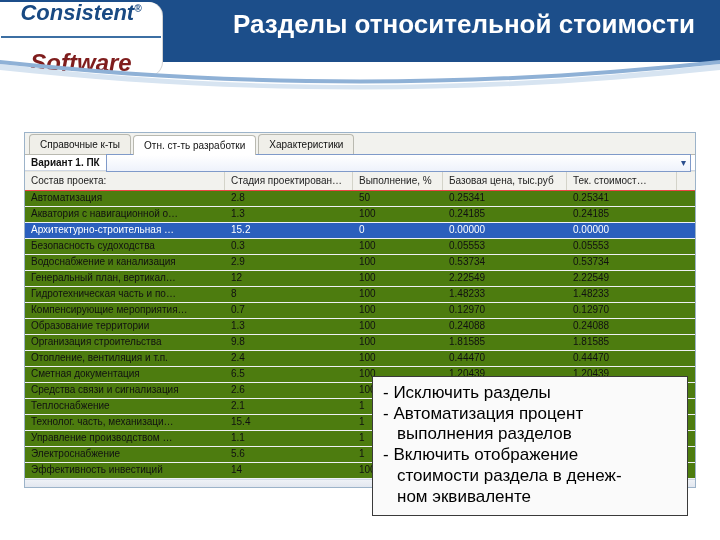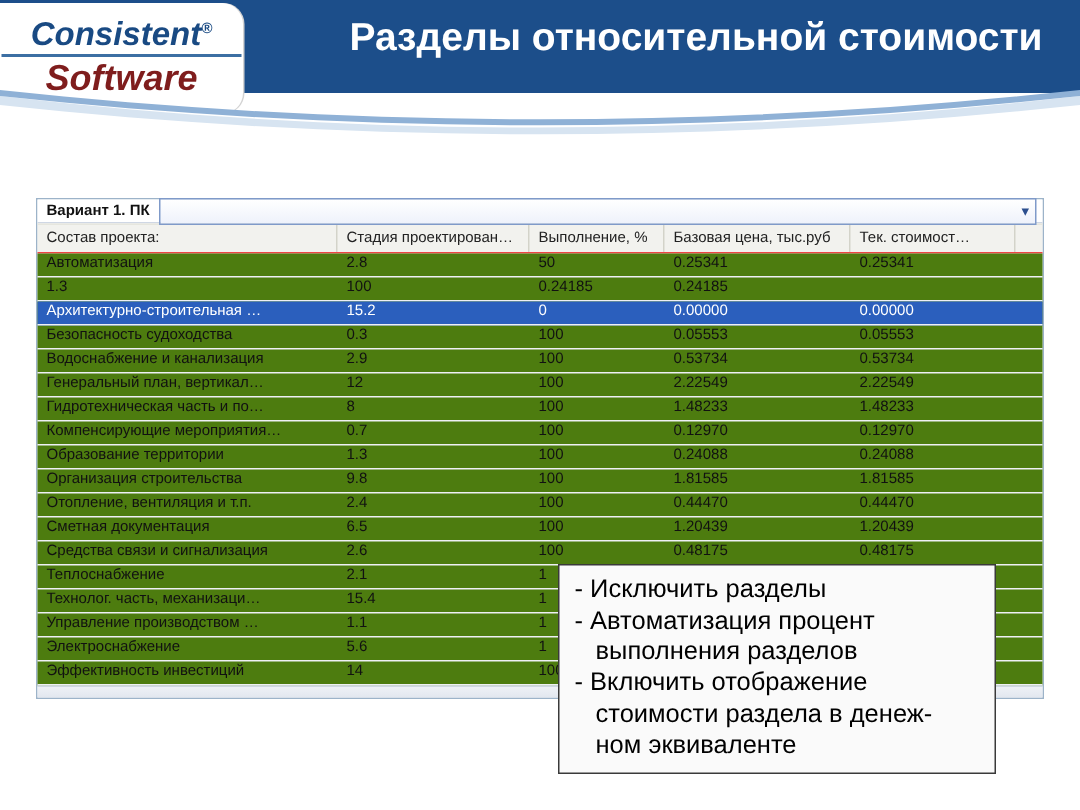--- a/index.html
+++ b/index.html
@@ -18,21 +18,21 @@
     background: linear-gradient(#1c4e8a 0 62px, #ffffff 62px 100%);
   }
   .logo-block {
     position: absolute;
     left: 0; top: 2px;
     width: 162px; height: 74px;
     background: #fff;
     border-top-right-radius: 14px;
     border-bottom-right-radius: 14px;
     box-shadow: 1px 0 0 #d3d3d3;
-    display: flex; flex-direction: column; align-items: center; justify-content: center;
+    display: flex; flex-direction: column; align-items: center; justify-content: space-between;
   }
   .logo-line1 { font-size: 22px; font-weight: bold; font-style: italic; color:#194a83; line-height:1;}
   .logo-line1 .reg { font-size: 10px; vertical-align: super; }
   .logo-line2 { font-size: 24px; font-style: italic; font-weight: bold; color:#7f1d1d; line-height:1.1;}
   .logo-rule { width: 160px; height: 2px; background:#3c6fa3; margin: 2px 0; }
   .title {
     position: absolute;
     left: 218px; top: 10px; right: 10px;
     color: #fff; font-size: 26px; font-weight: bold;
     text-align: center; line-height: 1.15;
@@ -118,21 +118,21 @@
   .grid-row .c1 { text-align: left; }
   .grid-row .cnum { text-align: left; }
   .grid-row.selected { background: #2b5fbd; color:#fff; }
   .grid-row.selected .cell { color:#fff; }
   .app-footer { height: 8px; background: linear-gradient(#eef1f6,#e2e7ef); border-top:1px solid #cfd7e4;}
 
   
   .note {
     position: absolute;
     left: 372px; top: 376px;
-    width: 292px;
+    width: 316px;
     background: #fafafa;
     border: 1px solid #3a3a3a;
     padding: 6px 10px 8px 10px;
     font-size: 17px;
     font-family: Arial, sans-serif;
     line-height: 1.22;
   }
   .note .l { display:block; }
   .note .ind { padding-left: 14px; display:block; }
 </style>
@@ -150,20 +150,25 @@
   <div class="title">Разделы относительной стоимости</div>
   <div class="swoosh">
     <svg viewBox="0 0 720 36" preserveAspectRatio="none">
       <path d="M0,6 C240,34 480,34 720,6 L720,12 C480,38 240,38 0,12 Z" fill="#d7e4f1"></path>
       <path d="M0,2 C240,28 480,28 720,2 L720,6 C480,32 240,32 0,6 Z" fill="#8fb1d6"></path>
     </svg>
   </div>
 </div>
 
 <div class="app">
+  <div class="tabs">
+    <div class="tab">Справочные к-ты</div>
+    <div class="tab active">Отн. ст-ть разработки</div>
+    <div class="tab">Характеристики</div>
+  </div>
   <div class="variant">
     <div class="variant-label">Вариант 1. ПК</div>
     <div class="variant-select">
       <span class="chev">▾</span>
     </div>
   </div>
   <div class="grid-head">
     <div class="cell">Состав проекта:</div>
     <div class="cell">Стадия проектирования: П, %</div>
     <div class="cell">Выполнение, %</div>
@@ -172,20 +177,21 @@
   </div>
   <div class="grid-body" id="grid-body">
       <div class="grid-row">
         <div class="cell c1">Автоматизация</div>
         <div class="cell cnum">2.8</div>
         <div class="cell cnum">50</div>
         <div class="cell cnum">0.25341</div>
         <div class="cell cnum">0.25341</div>
       </div>
       <div class="grid-row">
+        <div class="cell c1">Акватория с навигационной о…</div>
         <div class="cell cnum">1.3</div>
         <div class="cell cnum">100</div>
         <div class="cell cnum">0.24185</div>
         <div class="cell cnum">0.24185</div>
       </div>
       <div class="grid-row selected">
         <div class="cell c1">Архитектурно-строительная …</div>
         <div class="cell cnum">15.2</div>
         <div class="cell cnum">0</div>
         <div class="cell cnum">0.00000</div>

